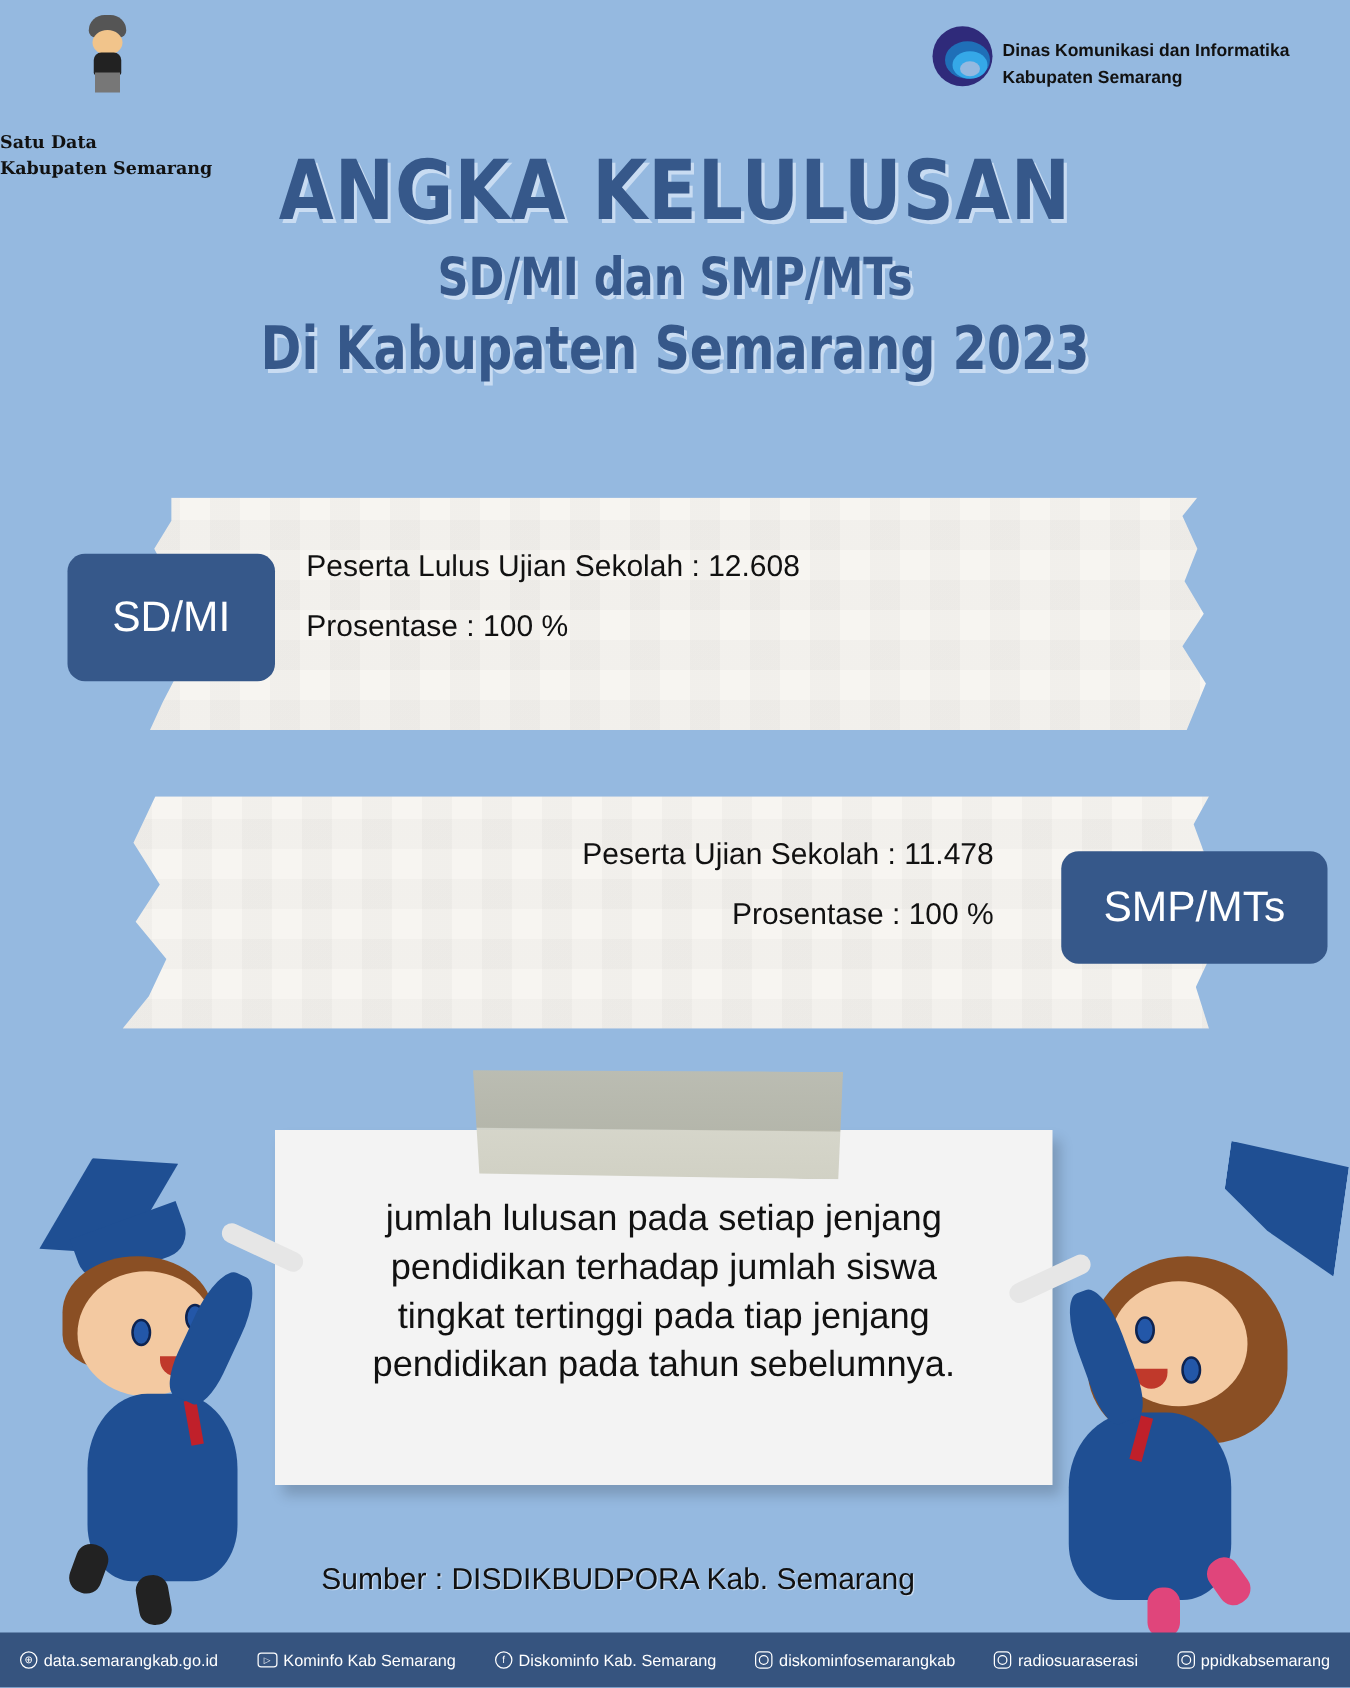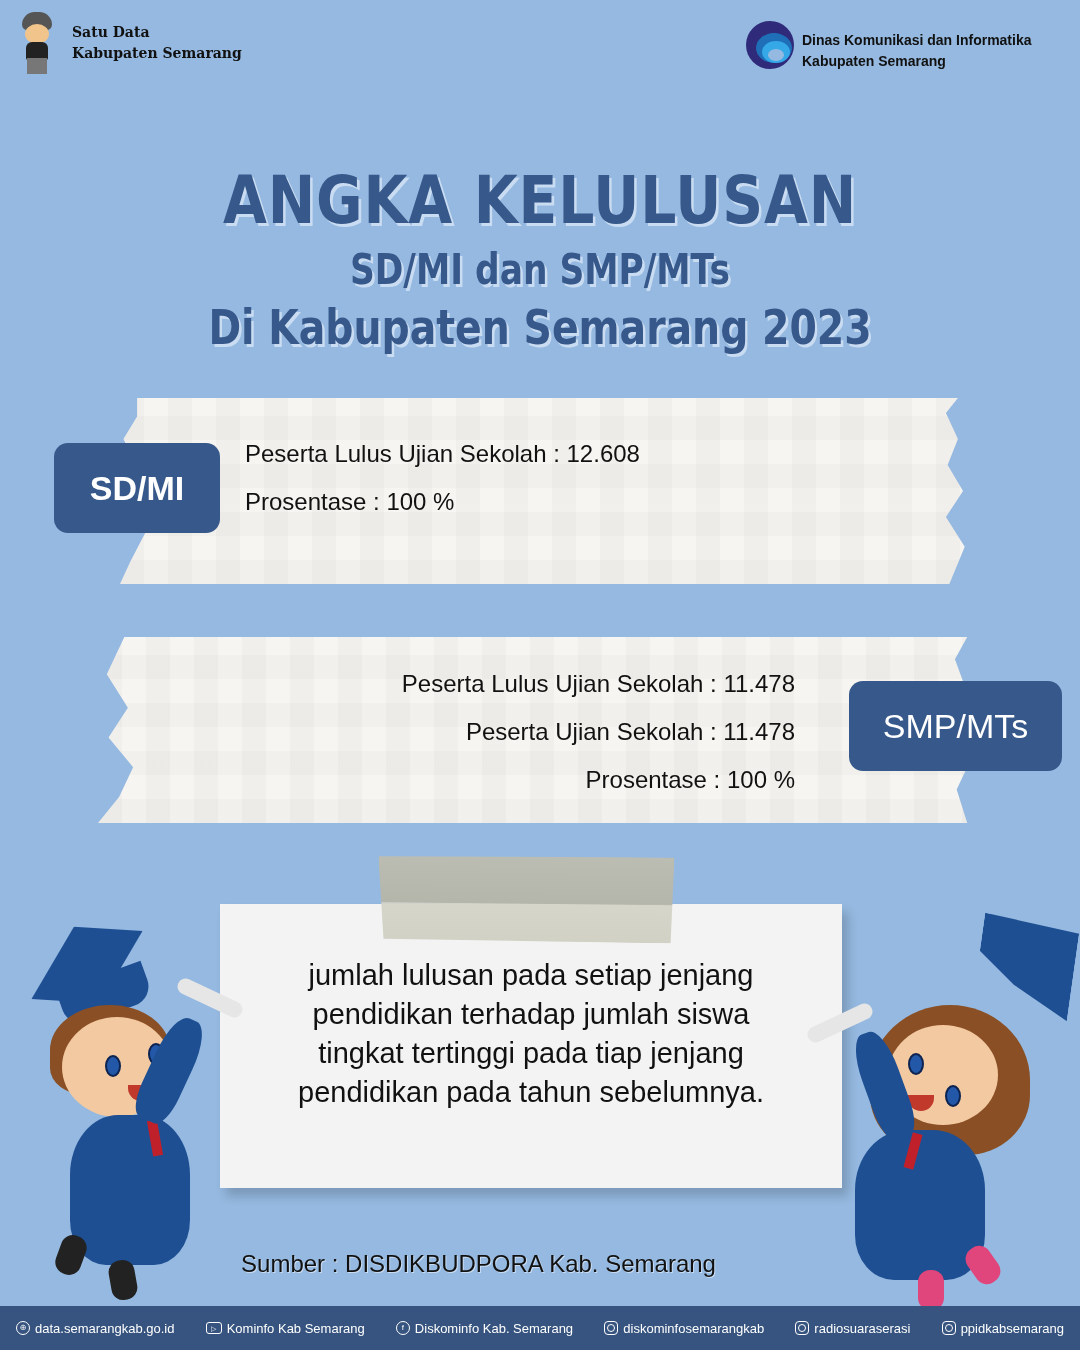--- a/index.html
+++ b/index.html
@@ -6,38 +6,38 @@
   html, body { width: 1080px; height: 1350px; overflow: hidden; }
   body {
     background: #95b9e0;
     font-family: "DejaVu Sans", sans-serif;
     position: relative;
     color: #111;
   }
   .abs { position: absolute; }
 
   
-  .header-left { left: 18px; top: 10px; display: flex; align-items: center; gap: 18px; }
+  .header-left { left: 0; top: 10px; display: flex; align-items: center; gap: 28px; flex-direction: column; }
   .mascot { width: 36px; height: 66px; position: relative; }
   .mascot .hat { position: absolute; left: 4px; top: 2px; width: 30px; height: 18px; background: #555; border-radius: 14px 14px 6px 6px; }
   .mascot .face { position: absolute; left: 7px; top: 14px; width: 24px; height: 20px; background: #f1c48b; border-radius: 50%; }
   .mascot .bodyblk { position: absolute; left: 8px; top: 32px; width: 22px; height: 18px; background: #222; border-radius: 6px 6px 2px 2px; }
   .mascot .skirt { position: absolute; left: 9px; top: 48px; width: 20px; height: 16px; background: #777; }
   .hl-text { font-family: "DejaVu Serif", serif; font-weight: bold; font-size: 14px; line-height: 21px; color: #111; }
 
   .header-right { left: 746px; top: 18px; display: flex; align-items: center; gap: 8px; }
   .kominfo-logo { width: 48px; height: 48px; position: relative; }
   .kominfo-logo .c1 { position: absolute; inset: 0; border-radius: 50%; background: #2f2a7a; }
   .kominfo-logo .c2 { position: absolute; left: 10px; top: 12px; width: 36px; height: 30px; border-radius: 50%; background: #1f6fb8; }
   .kominfo-logo .c3 { position: absolute; left: 16px; top: 20px; width: 28px; height: 22px; border-radius: 50%; background: #35a8e8; }
   .kominfo-logo .c4 { position: absolute; left: 22px; top: 28px; width: 16px; height: 12px; border-radius: 50%; background: #95b9e0; }
   .hr-text { font-family: "Liberation Sans", sans-serif; font-weight: bold; font-size: 14px; line-height: 21px; color: #111; margin-top: 12px; }
 
   
-  .title-block { left: 0; width: 1080px; top: 110px; text-align: center; color: #36588a; text-shadow: 3px 3px 0 #c9dcf2; margin-top: 48px; }
+  .title-block { left: 0; width: 1080px; top: 110px; text-align: center; color: #36588a; text-shadow: 3px 3px 0 #c9dcf2; }
   .title-1 { font-family: "DejaVu Sans", sans-serif; font-weight: bold; font-size: 66px; line-height: 86px; letter-spacing: 1px; transform: scaleX(0.86); }
   .title-2 { font-family: "DejaVu Sans", sans-serif; font-weight: bold; font-size: 42px; line-height: 52px; transform: scaleX(0.82); }
   .title-3 { font-family: "DejaVu Sans", sans-serif; font-weight: bold; font-size: 48px; line-height: 62px; transform: scaleX(0.82); }
 
   
   .strip {
     background-color: #f7f5f1;
     background-image:
       repeating-linear-gradient(90deg, rgba(0,0,0,0.025) 0 24px, transparent 24px 48px),
       repeating-linear-gradient(0deg, rgba(0,0,0,0.02) 0 24px, transparent 24px 48px);
@@ -49,21 +49,21 @@
   .strip-2 {
     left: 98px; top: 637px; width: 878px; height: 186px;
     clip-path: polygon(3% 0%, 99% 0%, 97.6% 12%, 99% 30%, 97.4% 48%, 99.6% 64%, 97.8% 82%, 99% 100%, 0% 100%, 2.4% 86%, 4% 70%, 1.2% 54%, 3.4% 38%, 1% 20%);
   }
 
   .badge {
     background: #36588a; color: #fff; border-radius: 14px;
     font-family: "Liberation Sans", sans-serif; font-size: 34px;
     display: flex; align-items: center; justify-content: center;
   }
-  .badge-sd { left: 54px; top: 443px; width: 166px; height: 90px; font-weight: bold; }
+  .badge-sd { left: 54px; top: 443px; width: 166px; height: 102px; }
   .badge-smp { left: 849px; top: 681px; width: 213px; height: 90px; }
 
   .stat-lines { font-family: "Liberation Sans", sans-serif; font-size: 24px; line-height: 48px; color: #111; }
   .stats-sd { left: 245px; top: 430px; }
   .stats-smp { left: 150px; width: 645px; top: 660px; text-align: right; }
 
   
   .card {
     left: 220px; top: 904px; width: 622px; height: 284px;
     background: #f3f3f3;
@@ -75,21 +75,21 @@
     opacity: 0.95;
     transform: rotate(0.6deg);
     clip-path: polygon(0 2%, 100% 0, 99% 100%, 2% 98%);
   }
   .def-text {
     left: 220px; width: 622px; top: 956px; text-align: center;
     font-family: "Liberation Sans", sans-serif; font-size: 29px; line-height: 39px; color: #111;
   }
 
   .source {
-    left: 0; width: 957px; top: 1250px; text-align: center;
+    left: 16px; width: 957px; top: 1250px; text-align: center;
     font-family: "Liberation Sans", sans-serif; font-size: 24px; color: #111;
     text-shadow: 1px 1px 0 #c9dcf2;
   }
 
   
   .kid { position: absolute; }
   .kid .cap { position: absolute; background: #1f4f93; }
   .kid .head { position: absolute; border-radius: 50%; background: #f3c9a1; }
   .kid .hair { position: absolute; background: #8a4f24; }
   .kid .gown { position: absolute; background: #1f4f93; border-radius: 40% 40% 30% 30%; }
@@ -152,21 +152,20 @@
 
 <div class="abs strip strip-1"></div>
 <div class="abs badge badge-sd">SD/MI</div>
 <div class="abs stat-lines stats-sd">
   <div>Peserta Lulus Ujian Sekolah : 12.608</div>
   <div>Prosentase : 100 %</div>
 </div>
 
 <div class="abs strip strip-2"></div>
 <div class="abs stat-lines stats-smp">
-  <div>Peserta Lulus Ujian Sekolah : 11.478</div>
   <div>Peserta Ujian Sekolah : 11.478</div>
   <div>Prosentase : 100 %</div>
 </div>
 <div class="abs badge badge-smp">SMP/MTs</div>
 
 <div class="abs card"></div>
 <div class="abs tape"></div>
 <div class="abs def-text">
   <div>jumlah lulusan pada setiap jenjang</div>
   <div>pendidikan terhadap jumlah siswa</div>

